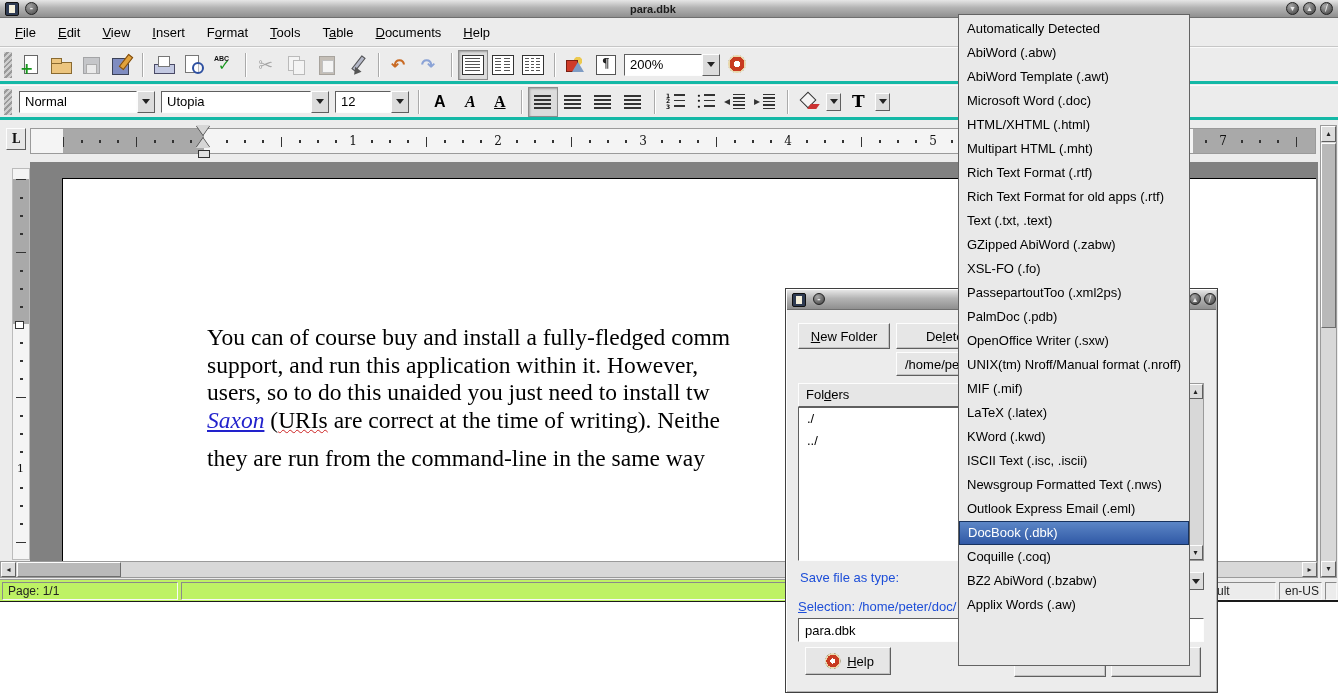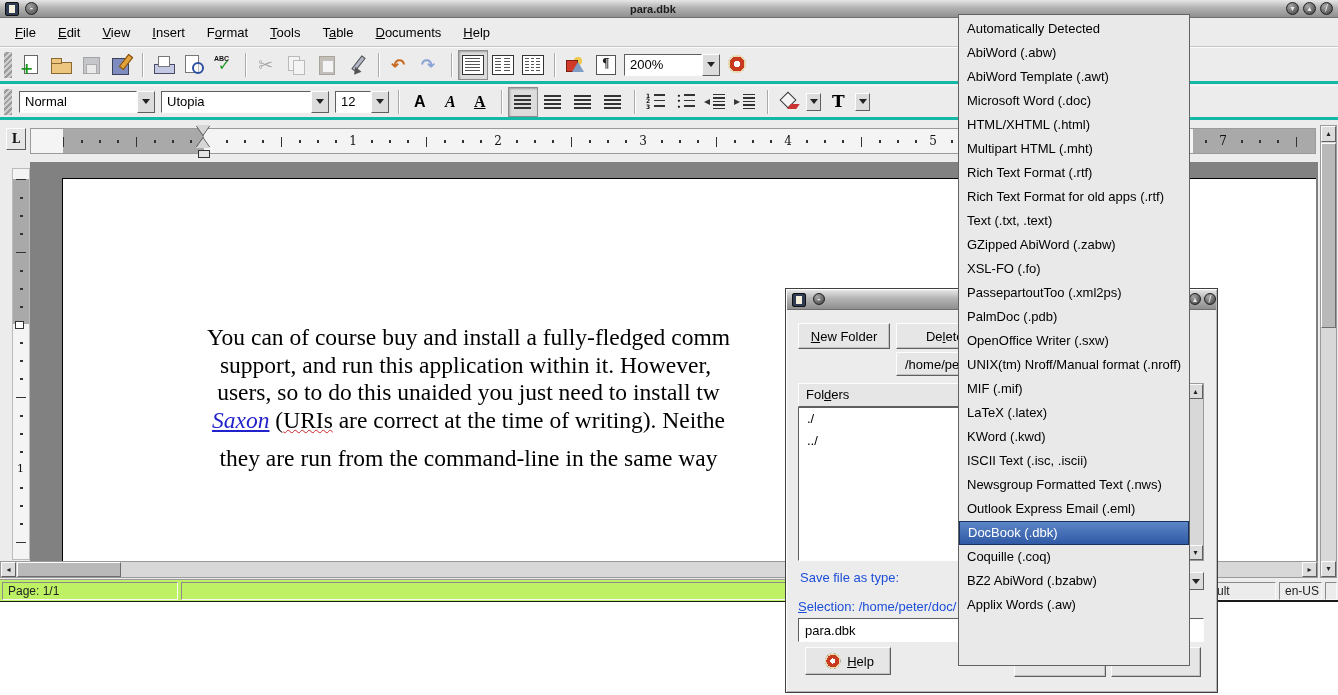--- a/index.html
+++ b/index.html
@@ -110,21 +110,21 @@
   .tick-num{position:absolute;top:4px;transform:translateX(-50%);font:12px/16px "DejaVu Serif",serif;color:#111;}
   .trid{position:absolute;width:0;height:0;border-left:7px solid transparent;border-right:7px solid transparent;
         border-top:10px solid #d6d6d6;filter:drop-shadow(0 1px 0 #333);}
   .triu{position:absolute;width:0;height:0;border-left:7px solid transparent;border-right:7px solid transparent;
         border-bottom:10px solid #d6d6d6;filter:drop-shadow(0 -1px 0 #333);}
   .indbox{position:absolute;width:12px;height:8px;background:#e3e3e3;border:1px solid #333;}
   
   .doc-area{position:absolute;left:30px;top:162px;width:1288px;height:399px;background:#818181;overflow:hidden;}
   .page{position:absolute;left:32px;top:16px;width:1254px;height:383px;background:#fff;
         border:1px solid #000;border-bottom:none;border-right:none;}
-  .doc-text{position:absolute;left:177px;top:162px;font:23.5px/27.5px "Liberation Serif",serif;color:#000;white-space:pre;text-align:center;}
+  .doc-text{position:absolute;left:177px;top:162px;font:23.5px/27.5px "Liberation Serif",serif;color:#000;white-space:pre;}
   .doc-para + .doc-para{margin-top:11px;}
   .t-link{color:#2222cc;font-style:italic;text-decoration:underline;}
   .t-miss{text-decoration-line:underline;text-decoration-style:wavy;text-decoration-color:#cc2222;text-decoration-thickness:1px;}
   .vruler{position:absolute;left:12px;top:168px;width:18px;height:392px;background:#f4f4f4;
           border:1px solid #bbb;overflow:hidden;}
   .vr-gray{position:absolute;left:0;width:100%;background:#a9a9a9;}
   .vtick-dot{position:absolute;left:7px;width:3px;height:2px;background:#333;}
   .vtick-bar{position:absolute;left:3px;width:10px;height:1px;background:#333;}
   .vtick-num{position:absolute;left:4px;transform:translateY(-50%);font:11px/12px "DejaVu Serif",serif;color:#111;}
   .vmark{position:absolute;left:2px;top:152px;width:9px;height:8px;background:#fff;border:1px solid #333;}
@@ -270,21 +270,21 @@
         <div class="handle"></div>
         <div class="combo">
           <div class="cfield" style="width: 118px;">Normal</div>
           <div class="abtn"></div>
         </div>
         <div class="combo">
           <div class="cfield" style="width: 150px;">Utopia</div>
           <div class="abtn"></div>
         </div>
         <div class="combo">
-          <div class="cfield" style="width: 36px;">12</div>
+          <div class="cfield" style="width: 56px;">12</div>
           <div class="abtn"></div>
         </div>
         <div class="tsep"></div>
         <button class="tbtn">
           <span class="ticon bold-icon"></span>
         </button>
         <button class="tbtn">
           <span class="ticon italic-icon"></span>
         </button>
         <button class="tbtn">

